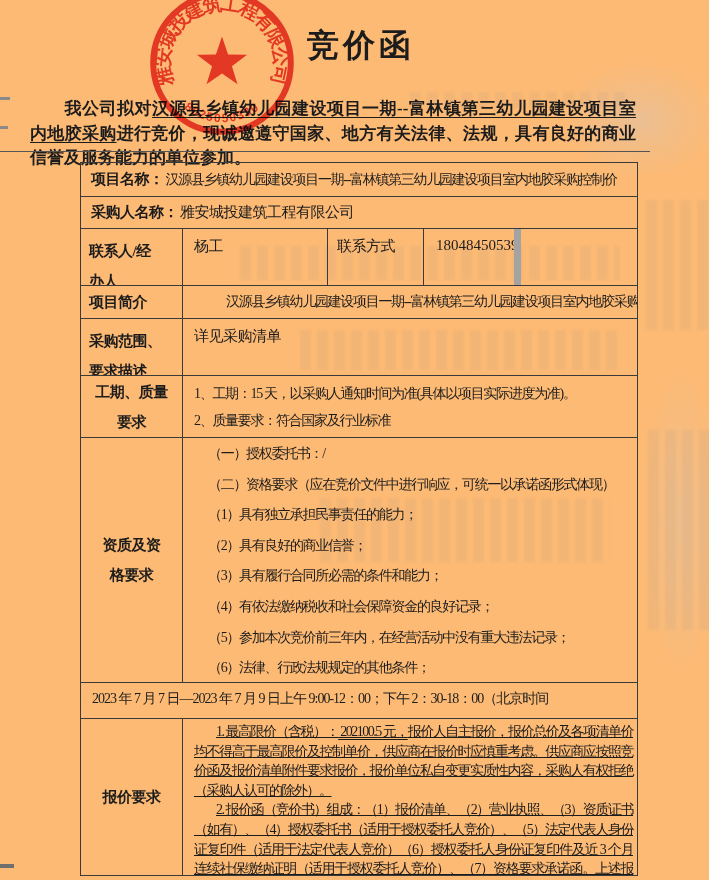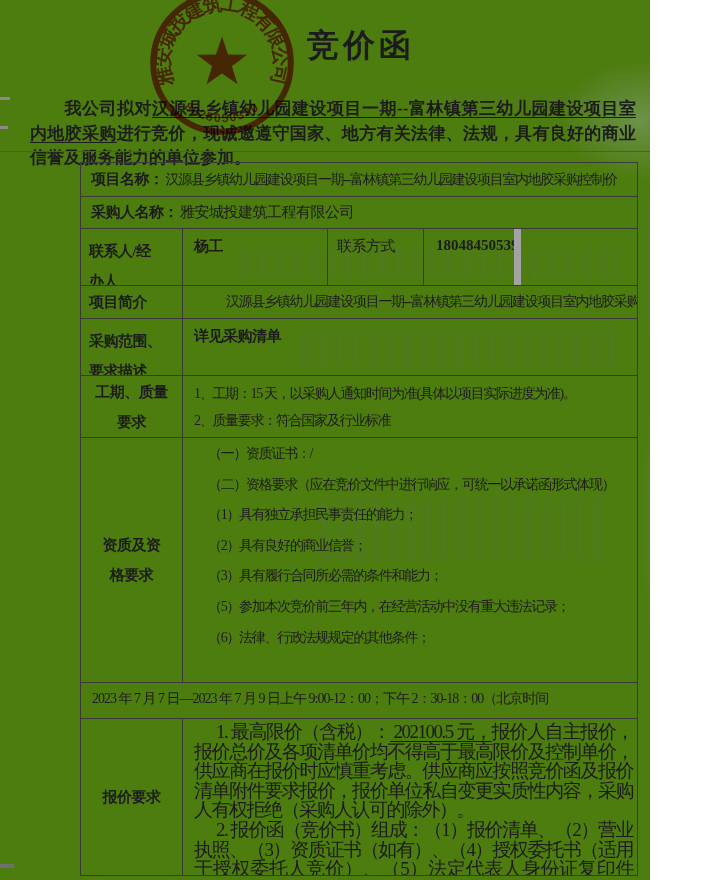--- a/index.html
+++ b/index.html
@@ -1,16 +1,16 @@
 <!DOCTYPE html>
 <html><head>
 <meta charset="utf-8">
 <style>
   html,body{margin:0;padding:0;}
-  .page{position:relative;width:650px;height:880px;background:#4d7c0f;overflow:hidden;
+  .page{position:relative;width:709px;height:880px;background:#fdba74;overflow:hidden;
         font-family:"Liberation Serif","DejaVu Serif",serif;color:#1c1c1c;}
   .patch{position:absolute;pointer-events:none;}
   .ghost{position:absolute;pointer-events:none;opacity:.55;filter:blur(1.6px);
          background:repeating-linear-gradient(90deg,rgba(105,118,140,.14) 0 11px,rgba(105,118,140,0) 11px 17px);}
   .mark{position:absolute;background:#8a8a8a;pointer-events:none;}
 
   .title{position:absolute;top:24px;left:0;width:722px;text-align:center;
          font-size:32px;font-weight:bold;letter-spacing:4px;}
 
   .intro{position:absolute;top:80px;left:30px;width:606px;font-size:17px;line-height:24.5px;
@@ -29,25 +29,25 @@
   .lblcell{width:102px;flex:0 0 102px;border-right:1px solid #3a3a3a;
            font-weight:bold;font-size:15px;letter-spacing:-0.5px;white-space:pre-line;
            display:flex;flex-direction:column;padding-left:8px;line-height:30px;}
   .lbl-top{justify-content:flex-start;padding-top:7px;}
   .lbl-mid{justify-content:center;}
   .lbl-center{text-align:center;padding-left:0;}
   .val{flex:1 1 auto;padding-left:11px;padding-right:4px;}
   .fullrow{display:flex;align-items:center;padding-left:10px;width:100%;box-sizing:border-box;white-space:nowrap;}
   .fullrow b{font-size:15px;letter-spacing:-0.5px;margin-right:2px;}
   .cell-mid{display:flex;flex-direction:column;justify-content:center;}
-  .cell-top{padding-top:8px;font-weight:bold;}
+  .cell-top{padding-top:8px;}
   .nowrap{white-space:nowrap;}
   .qline{line-height:27px;}
   .quallist div{line-height:30.6px;white-space:nowrap;}
-  .r9{font-size:19px;line-height:19.6px;letter-spacing:-1.5px;padding-top:3px;text-align:justify;}
+  .r9{font-size:14px;line-height:19.6px;letter-spacing:-1.5px;padding-top:3px;text-align:justify;text-decoration:underline;}
   .r9 p{margin:0;text-indent:22px;}
 
   .stamp{position:absolute;left:142px;top:-17px;width:160px;height:160px;
          mix-blend-mode:multiply;opacity:.9;pointer-events:none;}
 </style>
 </head>
 <body>
 
 <div class="page">
 
@@ -111,25 +111,26 @@
       <div class="td val cell-mid">
         <div class="qline nowrap">1、工期：15 天，以采购人通知时间为准(具体以项目实际进度为准)。</div>
         <div class="qline nowrap">2、质量要求：符合国家及行业标准</div>
       </div>
     </div>
 
     <div class="tr" style="height:245px;flex:0 0 245px;">
       <div class="td lblcell lbl-mid lbl-center">资质及资
 格要求</div>
       <div class="td val quallist" style="padding-top:1px;padding-left:25px;">
-        <div>（一）资质证书：/</div>
+        <div>（一）授权委托书：/</div>
         <div>（二）资格要求（应在竞价文件中进行响应，可统一以承诺函形式体现）</div>
         <div>（1）具有独立承担民事责任的能力；</div>
         <div>（2）具有良好的商业信誉；</div>
         <div>（3）具有履行合同所必需的条件和能力；</div>
+        <div>（4）有依法缴纳税收和社会保障资金的良好记录；</div>
         <div>（5）参加本次竞价前三年内，在经营活动中没有重大违法记录；</div>
         <div>（6）法律、行政法规规定的其他条件；</div>
       </div>
     </div>
 
     <div class="tr" style="height:36px;flex:0 0 36px;">
       <div class="td val nowrap" style="padding-top:7px;letter-spacing:-1px;">2023 年 7 月 7 日—2023 年 7 月 9 日上午 9:00-12：00；下午 2：30-18：00（北京时间</div>
     </div>
 
     <div class="tr">

